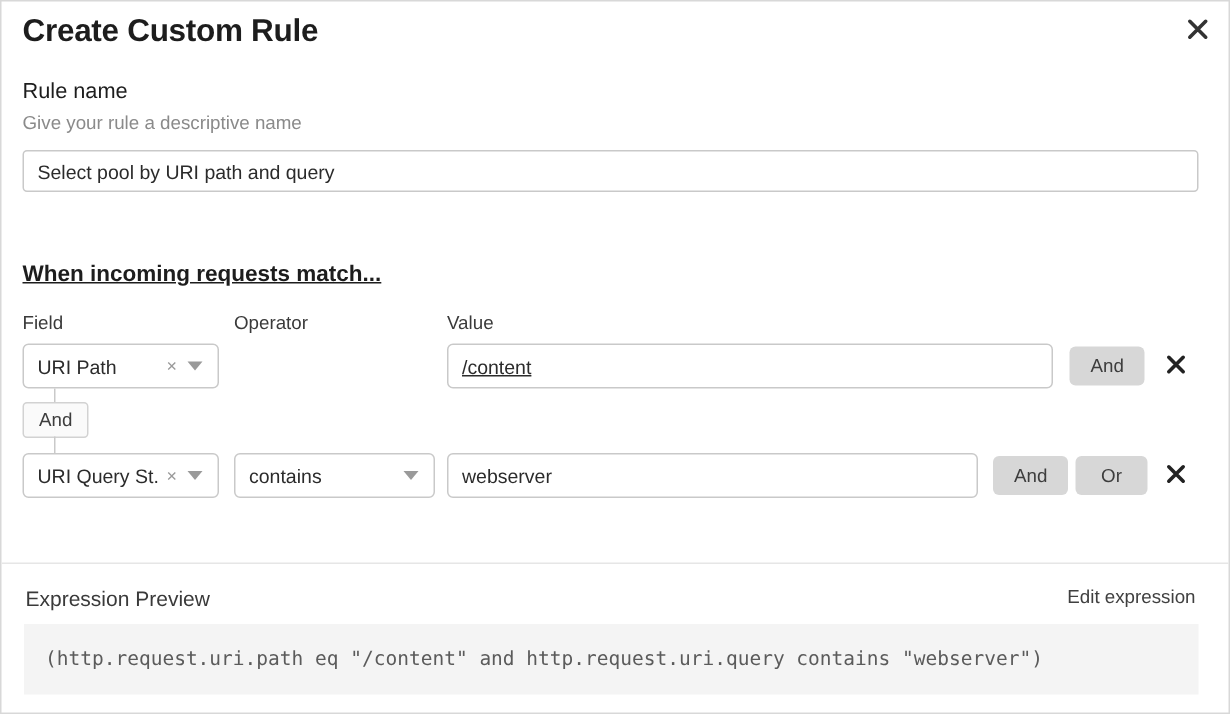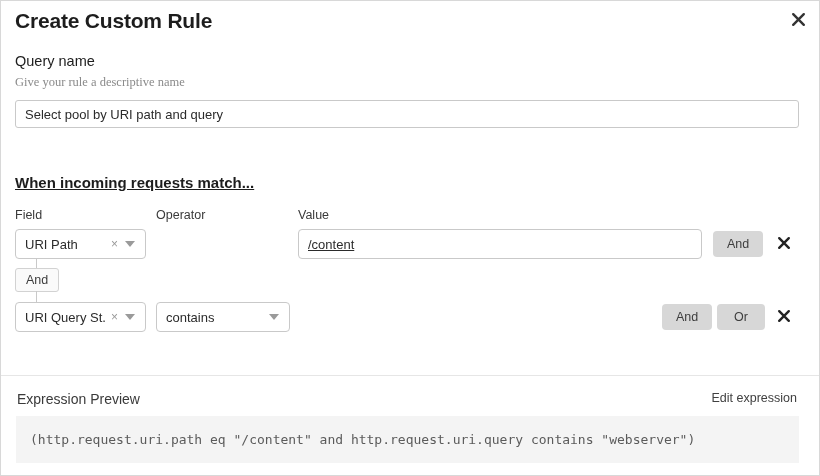--- a/index.html
+++ b/index.html
@@ -55,21 +55,20 @@
     font-size: 14.5px;
     color: #1d1d1d;
   }
   .rule-name-label { top: 52px; }
   .rule-name-help {
     position: absolute;
     left: 14px;
     top: 74px;
     font-size: 12.5px;
     color: #8a8a8a;
-    font-family: Liberation Serif, serif;
   }
   .rule-name-input {
     position: absolute;
     left: 14px;
     top: 99px;
     width: 784px;
     height: 28px;
     box-sizing: border-box;
     border: 1px solid #c9c9c9;
     border-radius: 3px;
@@ -277,21 +276,21 @@
 
 <div id="page">
 
   <div class="modal-title">Create Custom Rule</div>
   <button class="close-btn">
     <svg width="15" height="15" viewBox="0 0 15 15">
       <path d="M2.2 2.2 L12.8 12.8 M12.8 2.2 L2.2 12.8" stroke="#333333" stroke-width="2.4" stroke-linecap="round"></path>
     </svg>
   </button>
 
-  <div class="section-label rule-name-label">Query name</div>
+  <div class="section-label rule-name-label">Rule name</div>
   <div class="rule-name-help">Give your rule a descriptive name</div>
   <input class="rule-name-input" type="text" value="Select pool by URI path and query" style="">
 
   <div class="match-heading">When incoming requests match...</div>
 
   <div class="col-head field">Field</div>
   <div class="col-head operator">Operator</div>
   <div class="col-head value">Value</div>
 
   <div class="row row1">
@@ -316,20 +315,21 @@
   <div class="row row2">
     <div class="select-box field-select">
       <span class="sel-text">URI Query St...</span>
       <span class="clear-x">×</span>
       <span class="caret"></span>
     </div>
     <div class="select-box operator-select">
       <span class="sel-text">contains</span>
       <span class="caret"></span>
     </div>
+    <input class="value-input v2" type="text" value="webserver" style="">
     <button class="logic-btn and2">And</button>
     <button class="logic-btn or2">Or</button>
     <button class="remove-btn r2">
       <svg width="14" height="14" viewBox="0 0 14 14">
         <path d="M2.2 2.2 L11.8 11.8 M11.8 2.2 L2.2 11.8" stroke="#222222" stroke-width="2.4" stroke-linecap="round"></path>
       </svg>
     </button>
   </div>
 
   <div class="divider"></div>

